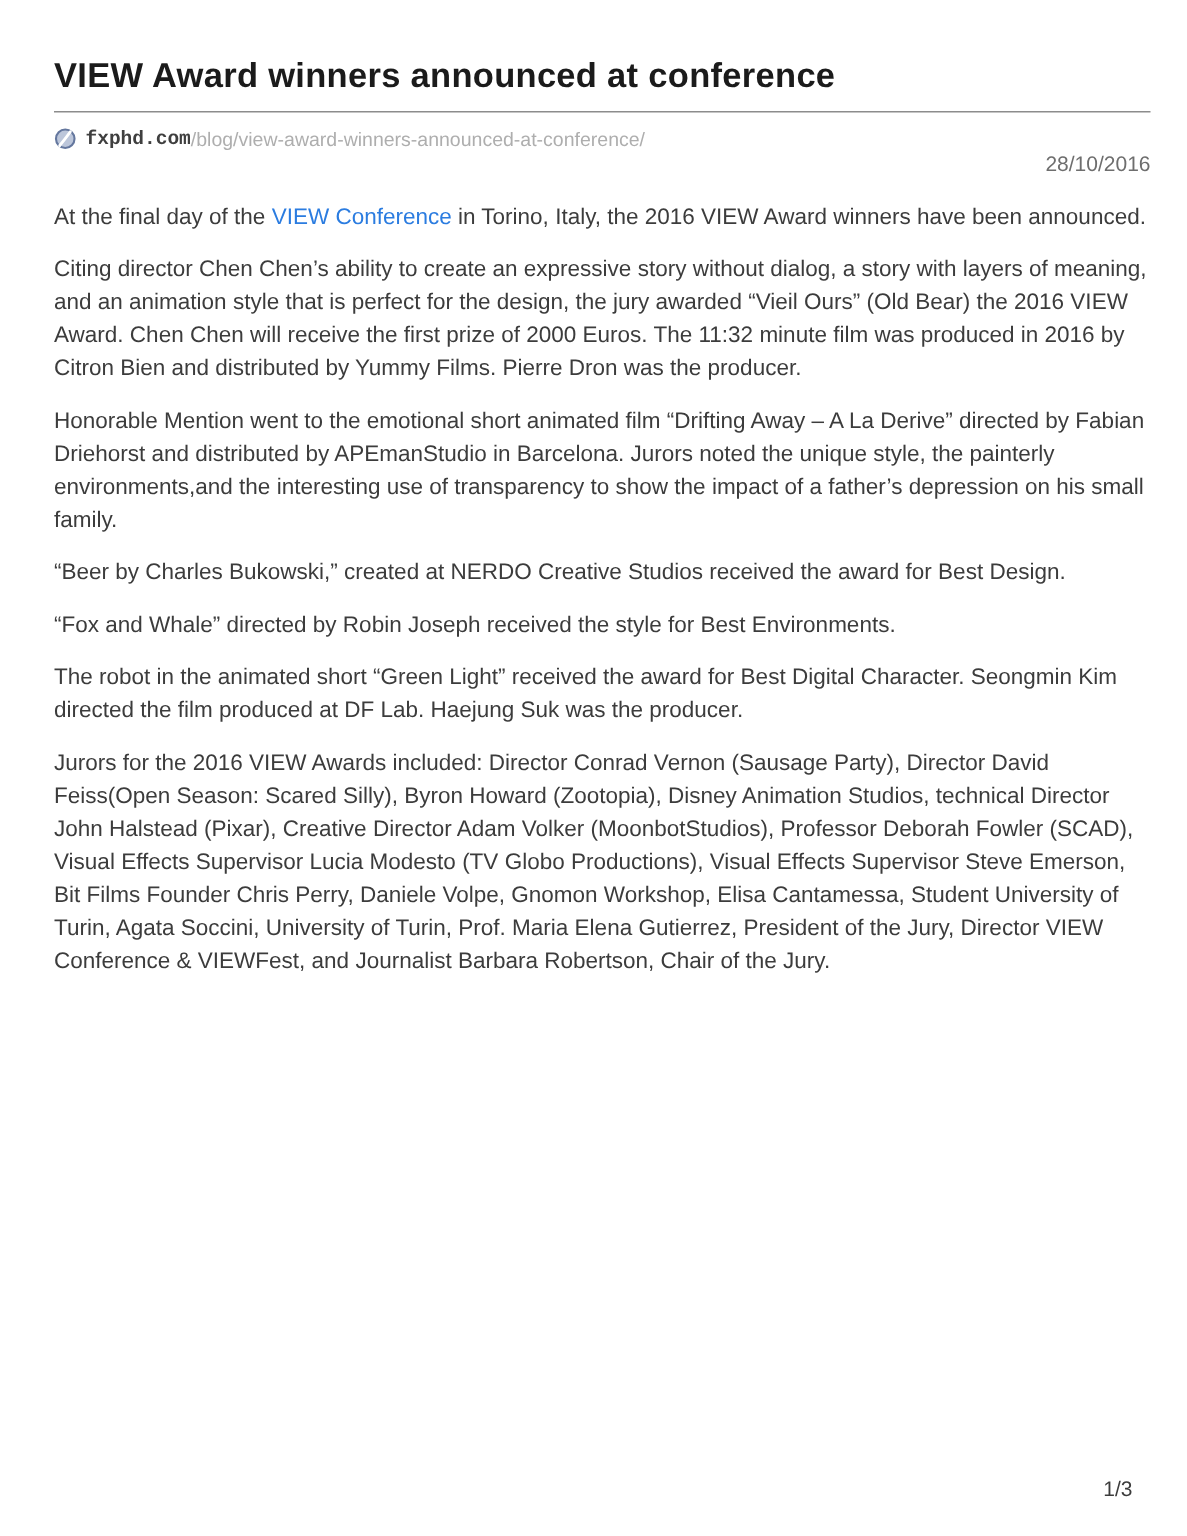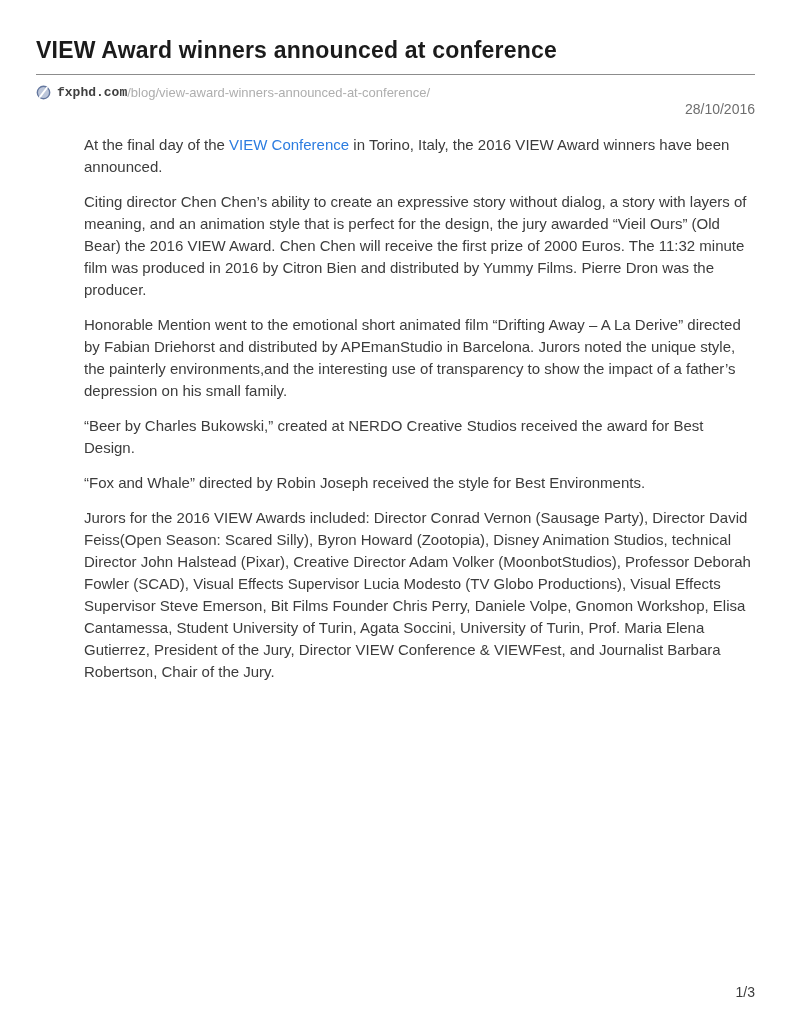--- a/index.html
+++ b/index.html
@@ -6,21 +6,21 @@
     margin: 0;
     padding: 0;
     background: #ffffff;
   }
   .page {
     position: relative;
     width: 791px;
     height: 1024px;
     box-sizing: border-box;
     background: #ffffff;
-    padding: 30px 36px 0 36px;
+    padding: 30px 24px 0 36px;
     font-family: "Liberation Sans", sans-serif;
     overflow: hidden;
   }
   h1.article-title {
     font-size: 23px;
     line-height: 1.25;
     font-weight: bold;
     color: #1b1b1b;
     margin: 6px 0 9px 0;
     letter-spacing: 0.2px;
@@ -52,21 +52,20 @@
   .source-path {
     color: #aeaeae;
   }
   .date-line {
     text-align: right;
     font-size: 14px;
     color: #6e6e6e;
   }
   .article-body {
     margin-top: 17px;
-    margin-left: 48px;
   }
   .article-body p {
     margin: 0 0 13px 0;
     font-size: 15px;
     line-height: 22px;
     color: #3c3c3c;
   }
   .article-body a.inline-link {
     color: #2b7ce0;
     text-decoration: none;
@@ -102,18 +101,19 @@
 
   <div class="date-line">28/10/2016</div>
 
   <div class="article-body">
     <p><span>At the final day of the </span><a class="inline-link">VIEW Conference</a><span> in Torino, Italy, the 2016 VIEW Award winners have been announced.</span></p>
 
     <p>Citing director Chen Chen’s ability to create an expressive story without dialog, a story with layers of meaning, and an animation style that is perfect for the design, the jury awarded “Vieil Ours” (Old Bear) the 2016 VIEW Award. Chen Chen will receive the first prize of 2000 Euros. The 11:32 minute film was produced in 2016 by Citron Bien and distributed by Yummy Films. Pierre Dron was the producer.</p>
     <p>Honorable Mention went to the emotional short animated film “Drifting Away – A La Derive” directed by Fabian Driehorst and distributed by APEmanStudio in Barcelona. Jurors noted the unique style, the painterly environments,and the interesting use of transparency to show the impact of a father’s depression on his small family.</p>
     <p>“Beer by Charles Bukowski,” created at NERDO Creative Studios received the award for Best Design.</p>
     <p>“Fox and Whale” directed by Robin Joseph received the style for Best Environments.</p>
+    <p>The robot in the animated short “Green Light” received the award for Best Digital Character. Seongmin Kim directed the film produced at DF Lab. Haejung Suk was the producer.</p>
     <p>Jurors for the 2016 VIEW Awards included: Director Conrad Vernon (Sausage Party), Director David Feiss(Open Season: Scared Silly), Byron Howard (Zootopia), Disney Animation Studios, technical Director John Halstead (Pixar), Creative Director Adam Volker (MoonbotStudios), Professor Deborah Fowler (SCAD), Visual Effects Supervisor Lucia Modesto (TV Globo Productions), Visual Effects Supervisor Steve Emerson, Bit Films Founder Chris Perry, Daniele Volpe, Gnomon Workshop, Elisa Cantamessa, Student University of Turin, Agata Soccini, University of Turin, Prof. Maria Elena Gutierrez, President of the Jury, Director VIEW Conference &amp; VIEWFest, and Journalist Barbara Robertson, Chair of the Jury.</p>
   </div>
 
   <div class="page-number">1/3</div>
 
 </div>
 
 </body></html>

